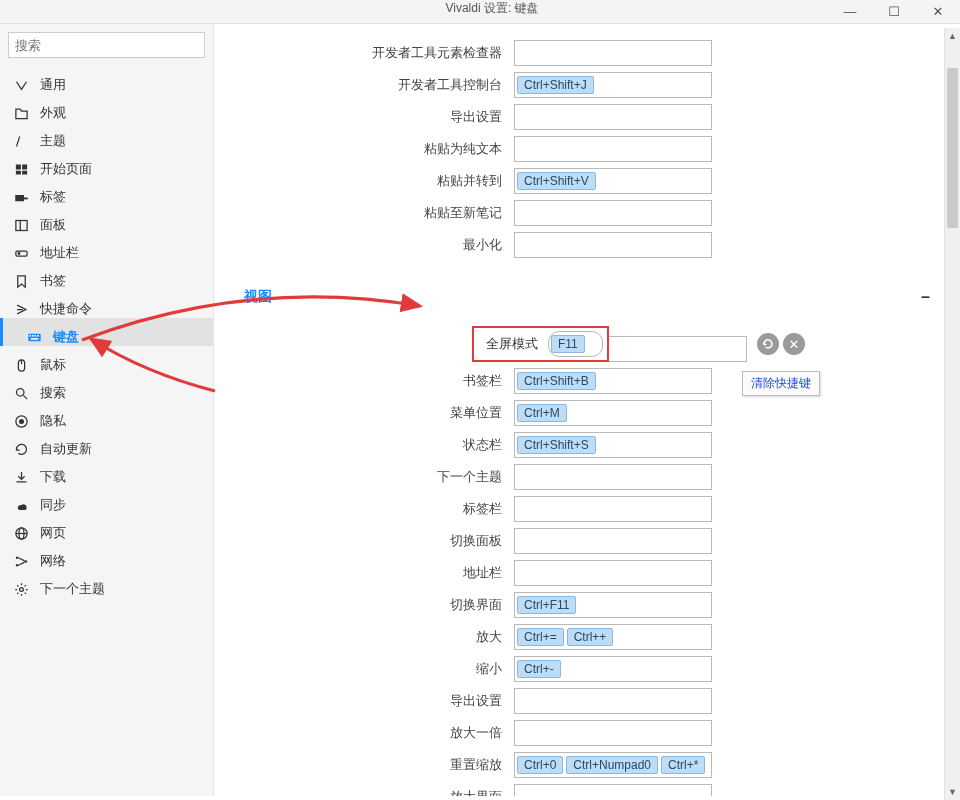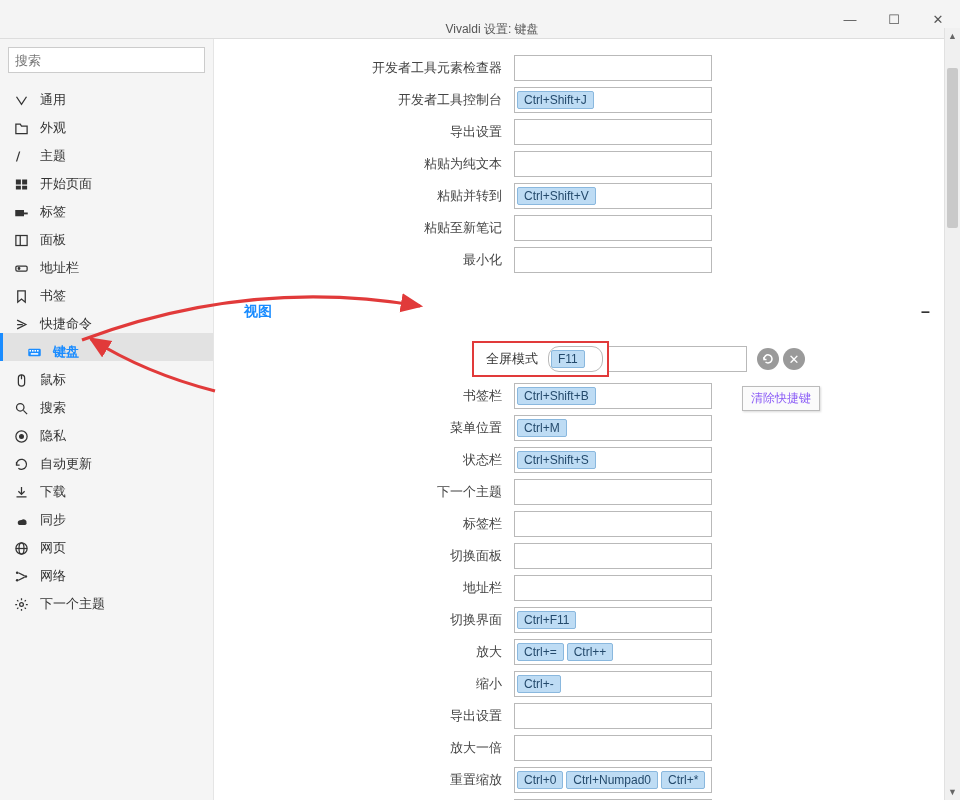--- a/index.html
+++ b/index.html
@@ -7,25 +7,25 @@
     font-family: "Microsoft YaHei", "Segoe UI", sans-serif;
     font-size: 13px;
     color: #333;
     background: #fff;
     width: 960px;
     height: 800px;
     overflow: hidden;
     position: relative;
   }
   .titlebar {
-    height: 39px;
+    height: 24px;
     background: #f4f4f4;
     border-bottom: 1px solid #ddd;
     display: flex;
-    align-items: flex-end;
+    align-items: flex-start;
     justify-content: center;
     position: relative;
     font-size: 12px;
     color: #555;
     padding-left: 24px;
   }
   .titlebar .win-controls {
     position: absolute;
     right: 0;
     top: 0;
@@ -166,21 +166,21 @@
     cursor: pointer;
   }
   .tooltip {
     position: absolute;
     left: 742px;
     top: 347px;
     background: #fbfbfb;
     border: 1px solid #bbb;
     padding: 3px 8px;
     font-size: 12px;
-    color: #8b5cf6;
+    color: #1d4ed8;
     box-shadow: 1px 1px 2px rgba(0,0,0,0.15);
   }
   .right-scrollbar {
     position: absolute;
     right: 0;
     top: 28px;
     bottom: 0;
     width: 16px;
     background: #f0f0f0;
     border-left: 1px solid #e1e1e1;
@@ -444,21 +444,21 @@
           </div>
         </div>
 
       <div class="section-header">
         <span class="section-title">视图</span>
         <span class="collapse-icon">–</span>
       </div>
 
       <div id="rows-view">
           <div class="settings-row">
-            <div style="display: flex; align-items: center; margin-left: calc(188px); padding-left: 40px;">
+            <div style="display: flex; align-items: flex-end; margin-left: calc(188px); padding-left: 40px;">
               <div class="label-box" style="border: 2.5px solid rgb(225, 58, 58); display: flex; align-items: center; padding: 3px 4px;">
                 <div style="width: 70px; text-align: right; padding-right: 10px;">全屏模式</div>
                 <div class="shortcut-box" style="width: 55px; border-radius: 11px;">
                   <span class="chip">F11</span>
                 </div>
               </div>
               <div class="shortcut-box" style="border-left: none; width: 138px;"></div>
             </div>
             <div class="row-actions">
               <div class="round-btn">

